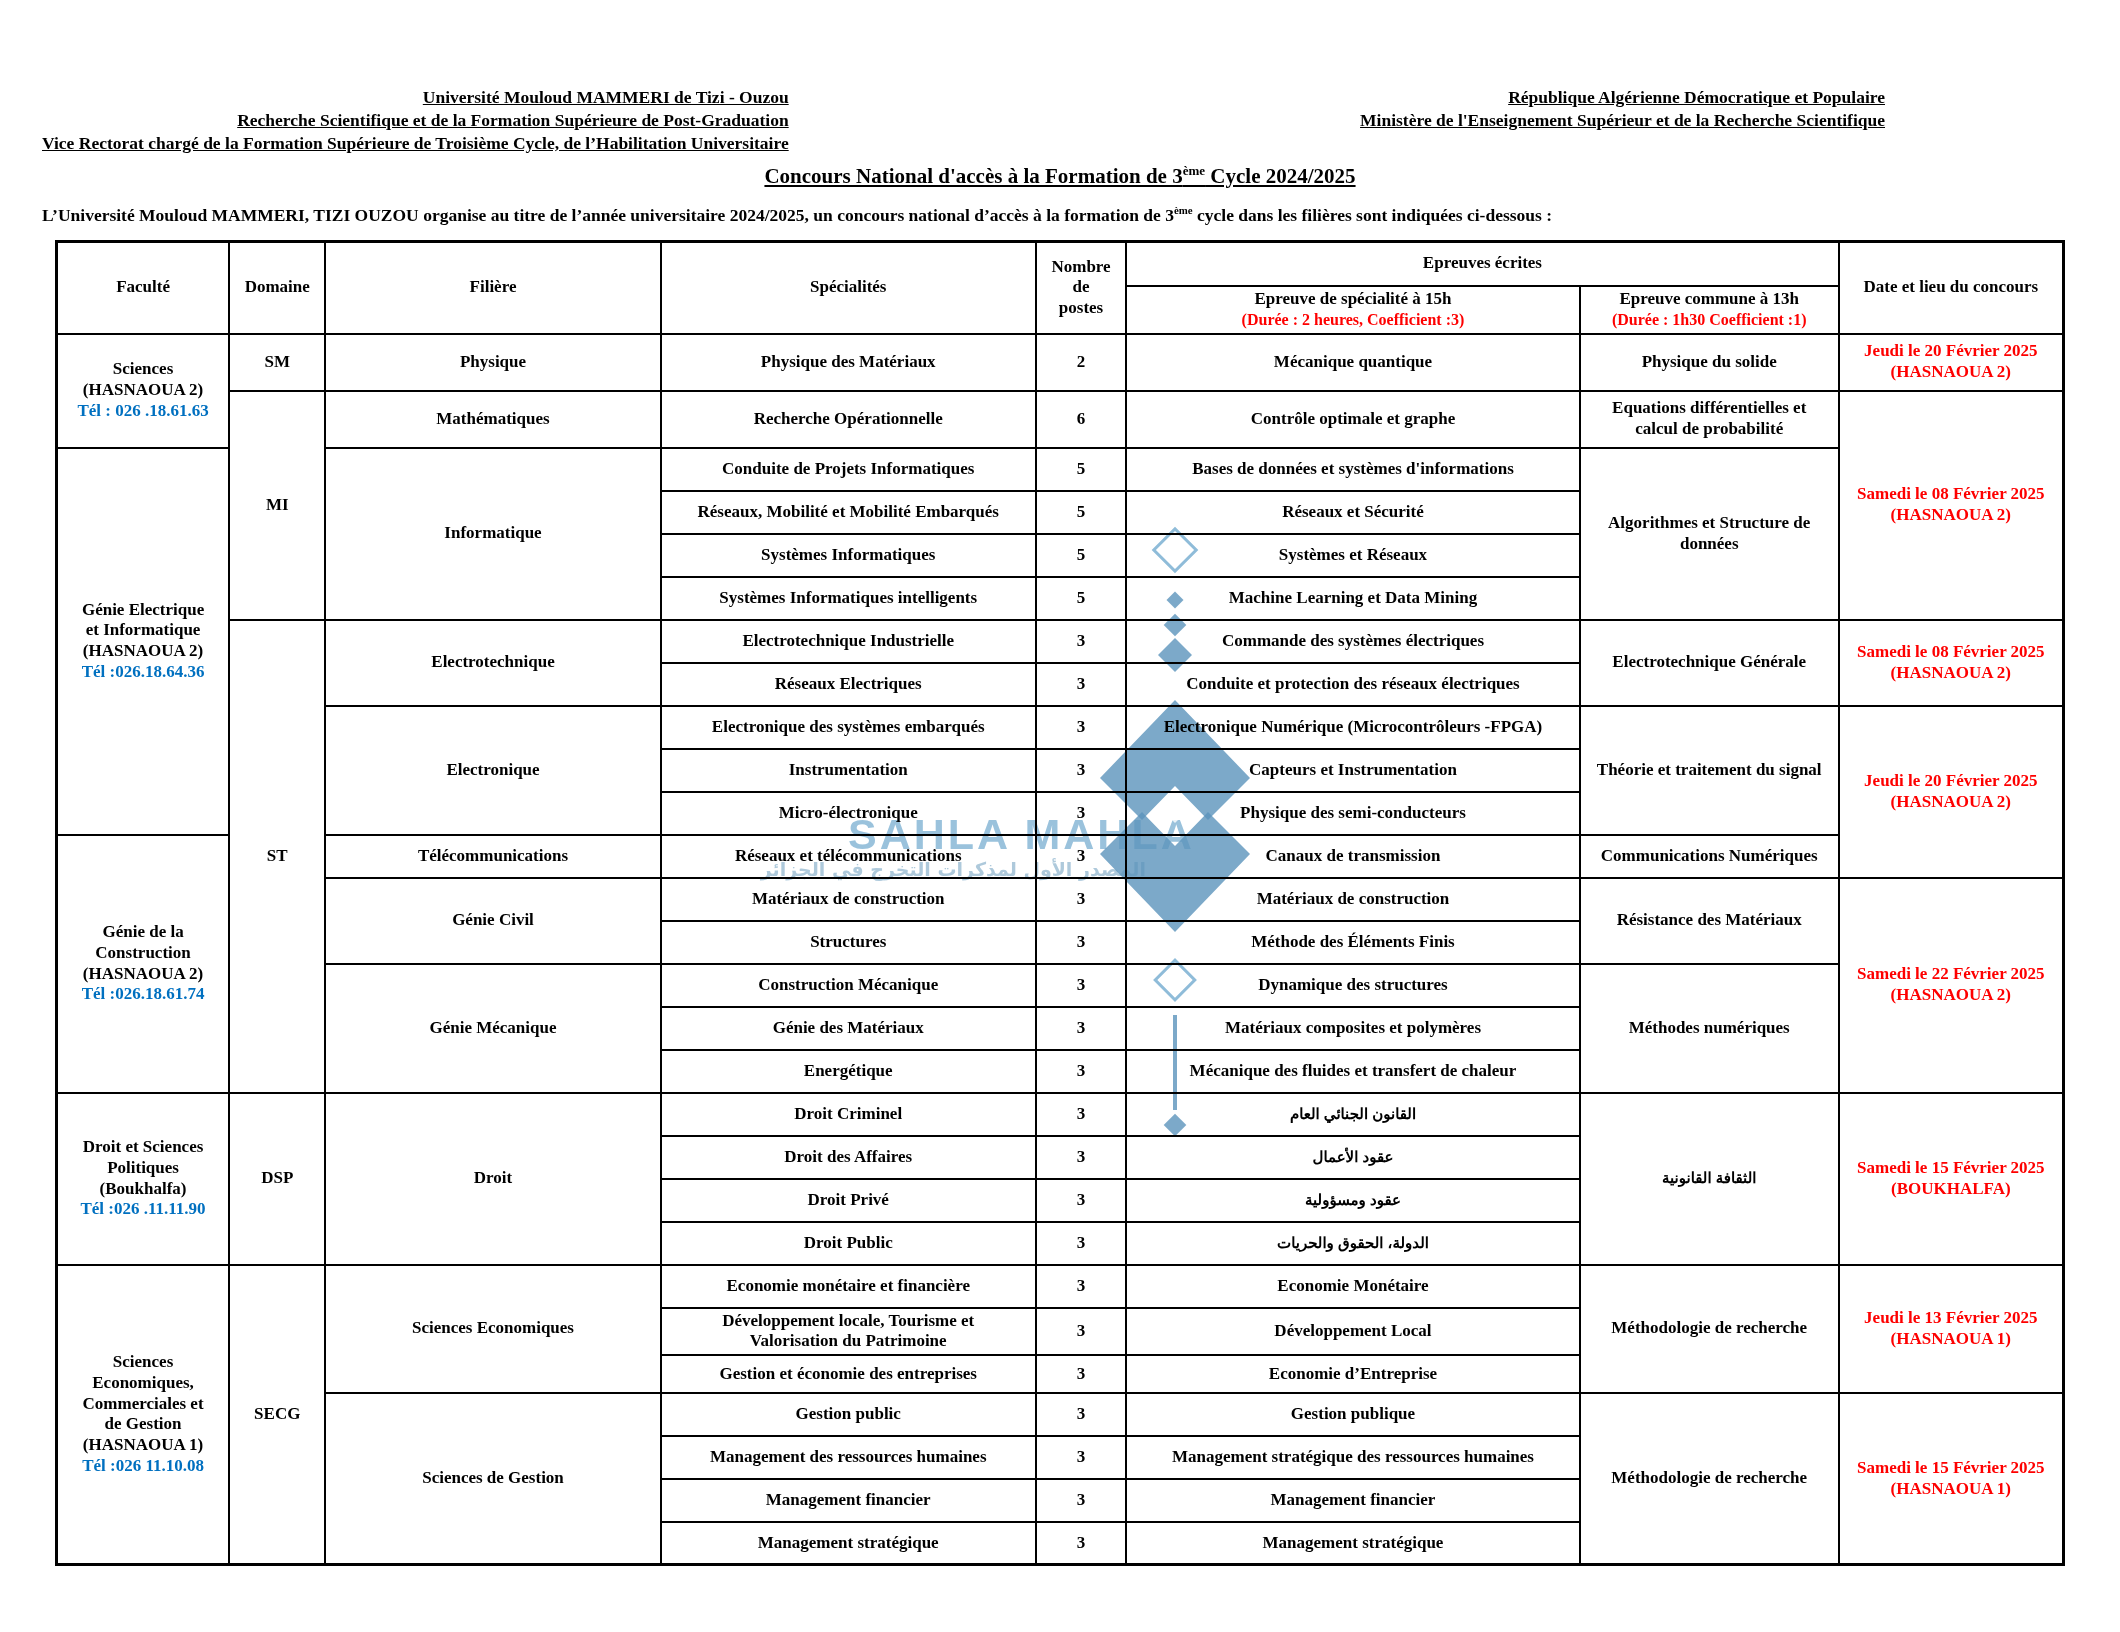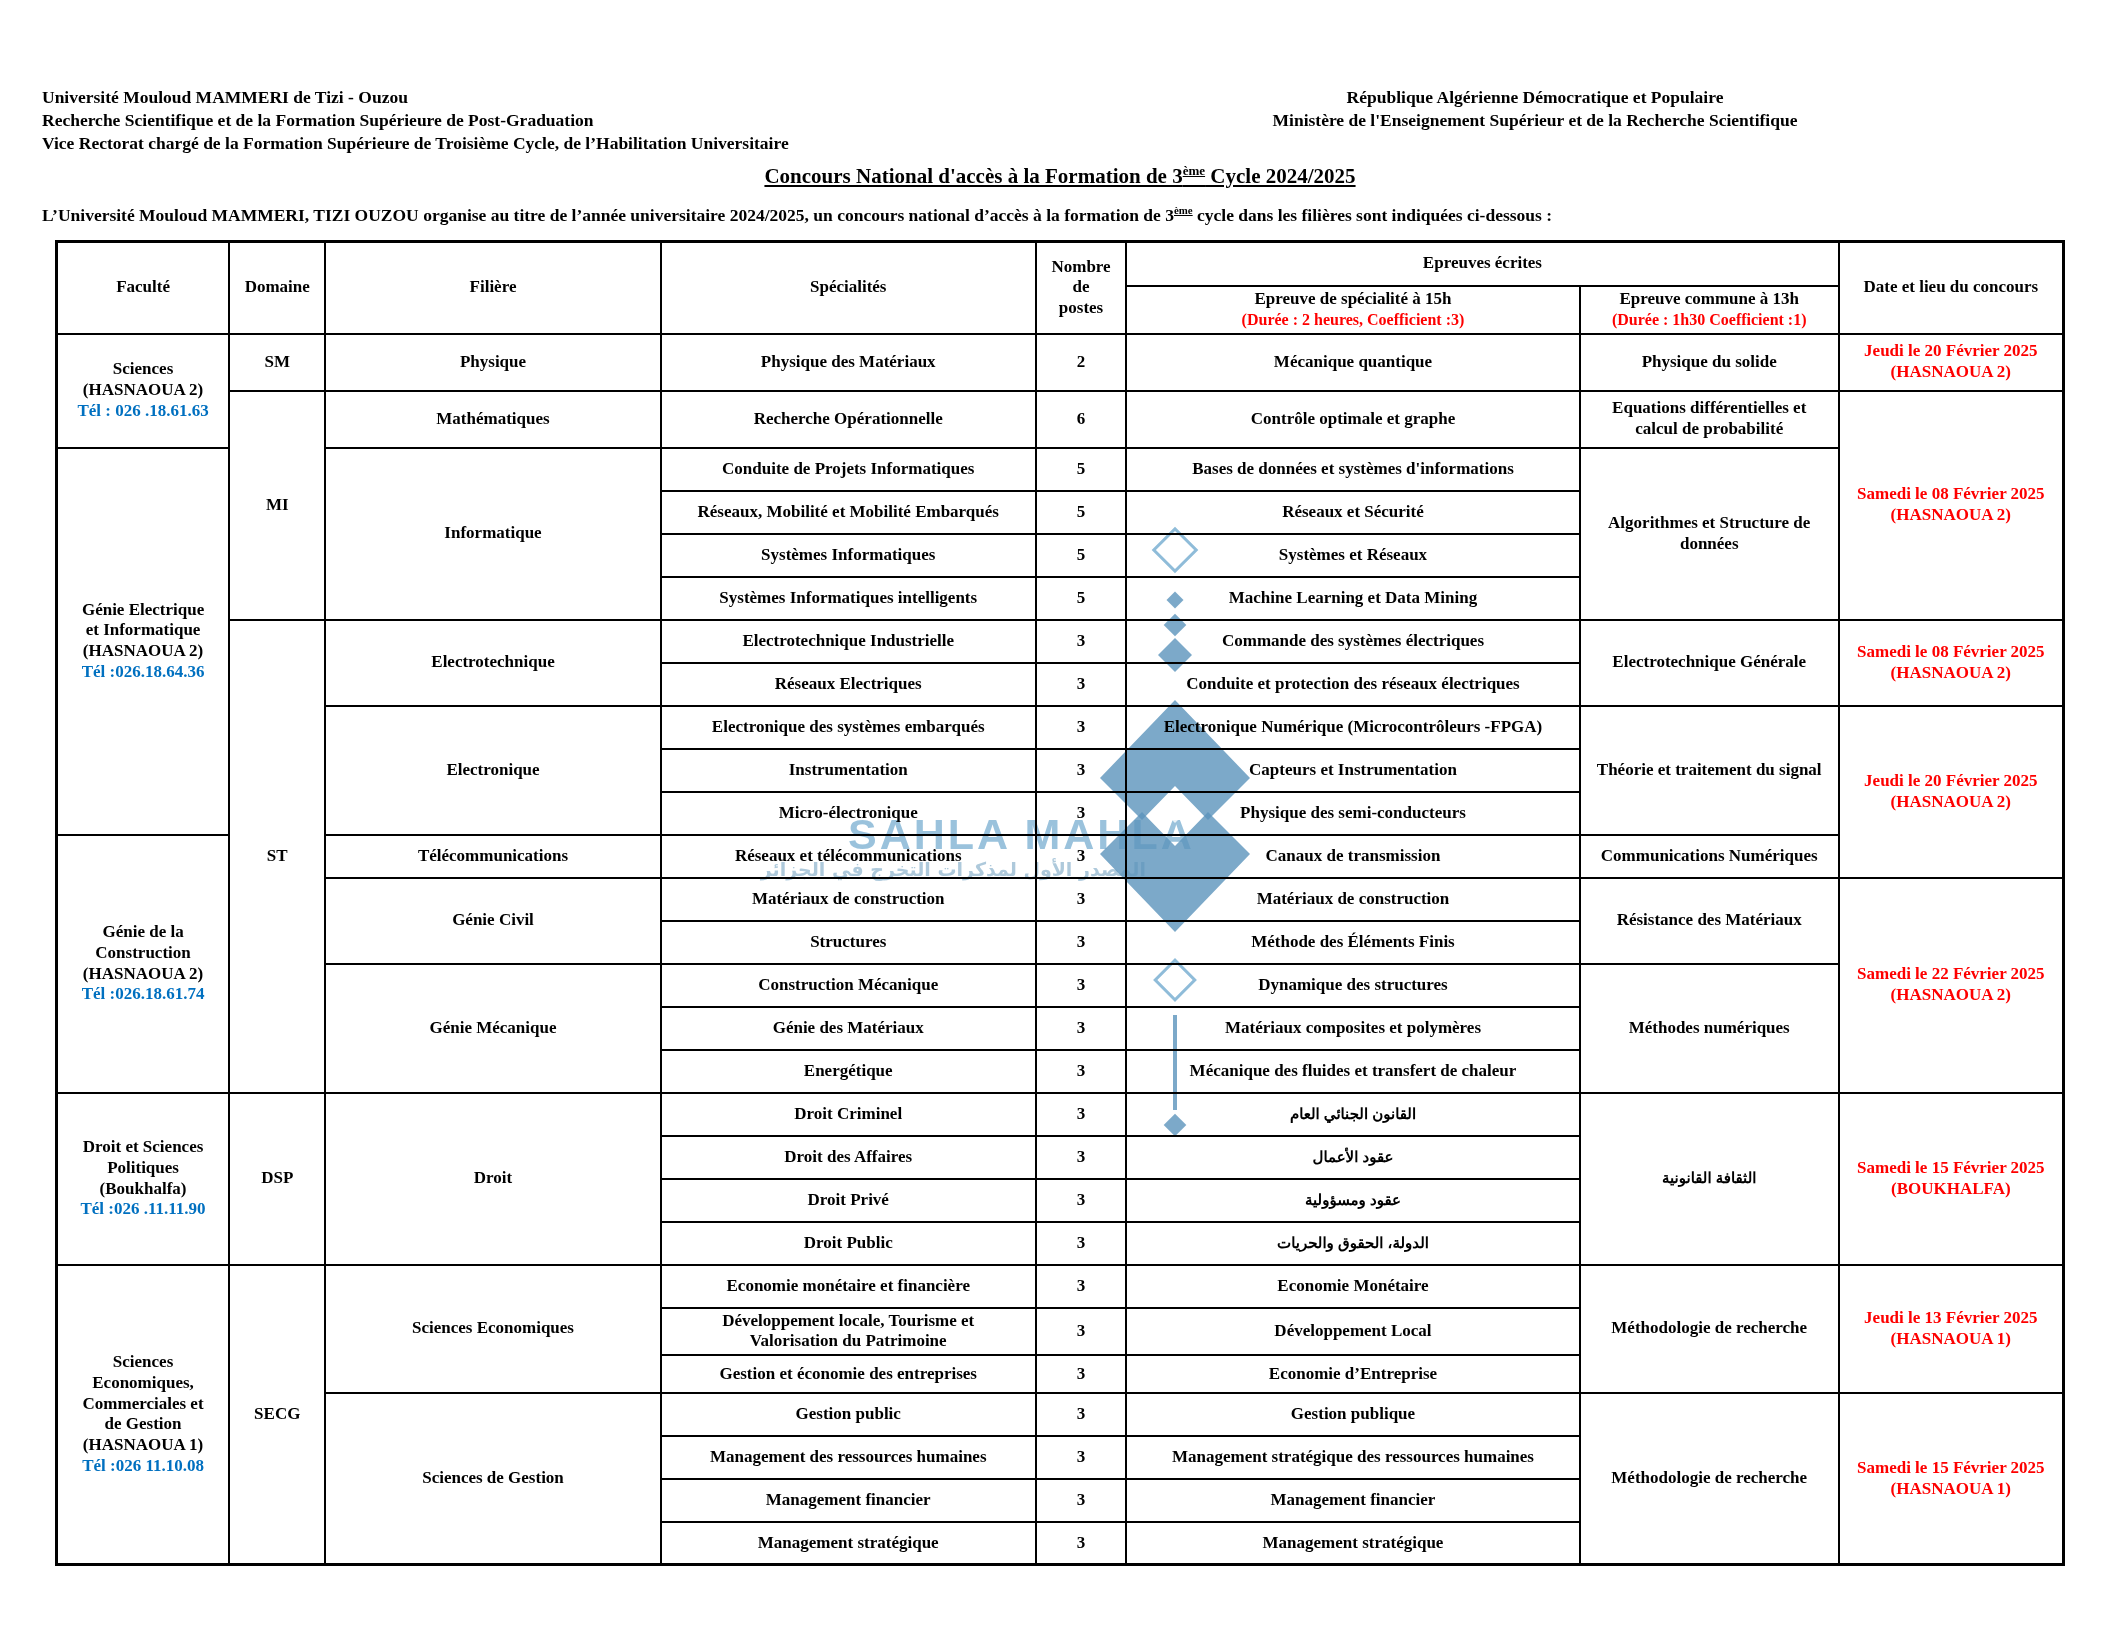--- a/index.html
+++ b/index.html
@@ -8,25 +8,25 @@
     width:2120px;
     height:1632px;
     background:#ffffff;
     font-family:"Liberation Serif", serif;
     font-weight:bold;
     color:#000;
     overflow:hidden;
   }
   
   .org-left{position:absolute;left:42px;top:86px;font-size:17.5px;line-height:23px;}
-  .org-left div, .org-right div{white-space:nowrap;}
+  .org-left div, .org-right div{text-decoration:underline;white-space:nowrap;text-align:right;}
   .org-right{position:absolute;left:1185px;top:86px;width:700px;text-align:center;font-size:17.5px;line-height:23px;}
   .doc-title{position:absolute;left:0;top:163px;width:100%;text-align:center;font-size:21px;}
   .doc-title .inner{text-decoration:underline;}
-  sup{font-size:0.62em;text-decoration:underline;}
+  sup{font-size:0.62em;}
   .intro{position:absolute;left:42px;top:204px;font-size:17.5px;}
 
   
   .table-wrap{position:absolute;left:55px;top:240px;width:2010px;z-index:1;}
   table{border-collapse:collapse;table-layout:fixed;width:100%;border:3px solid #000;}
   th,td{
     border:2px solid #000;
     padding:2px 5px;
     text-align:center;
     vertical-align:middle;

